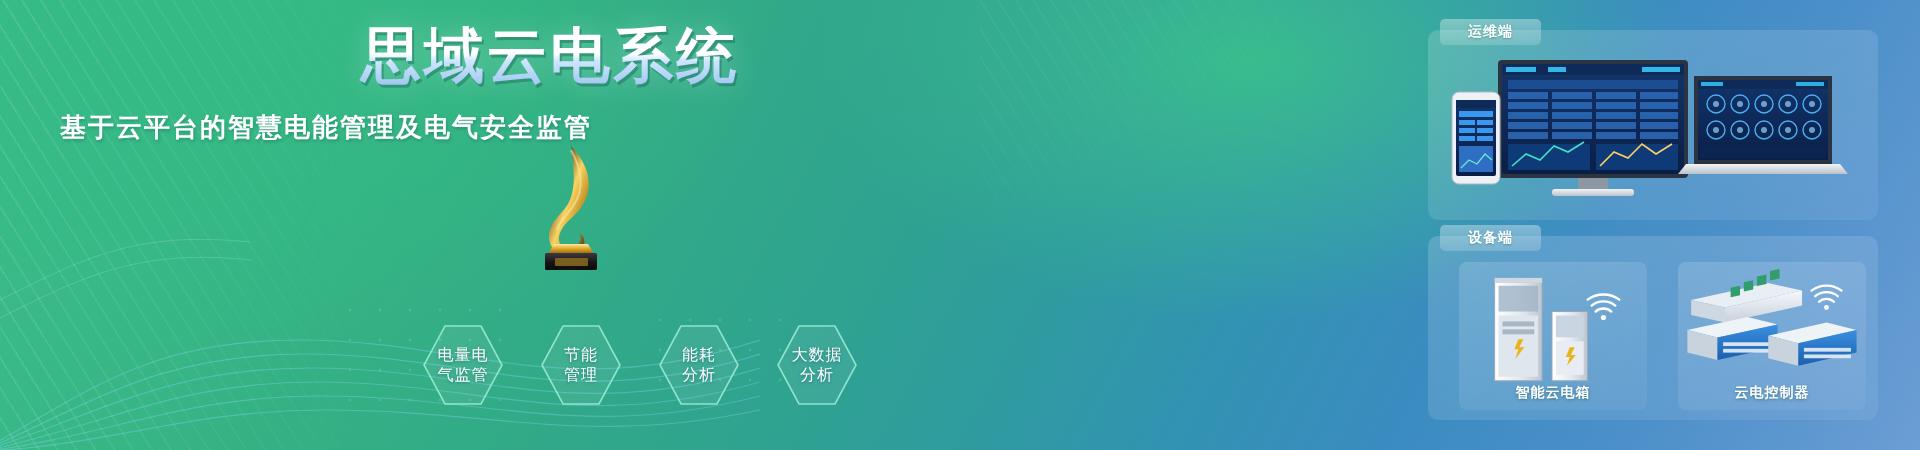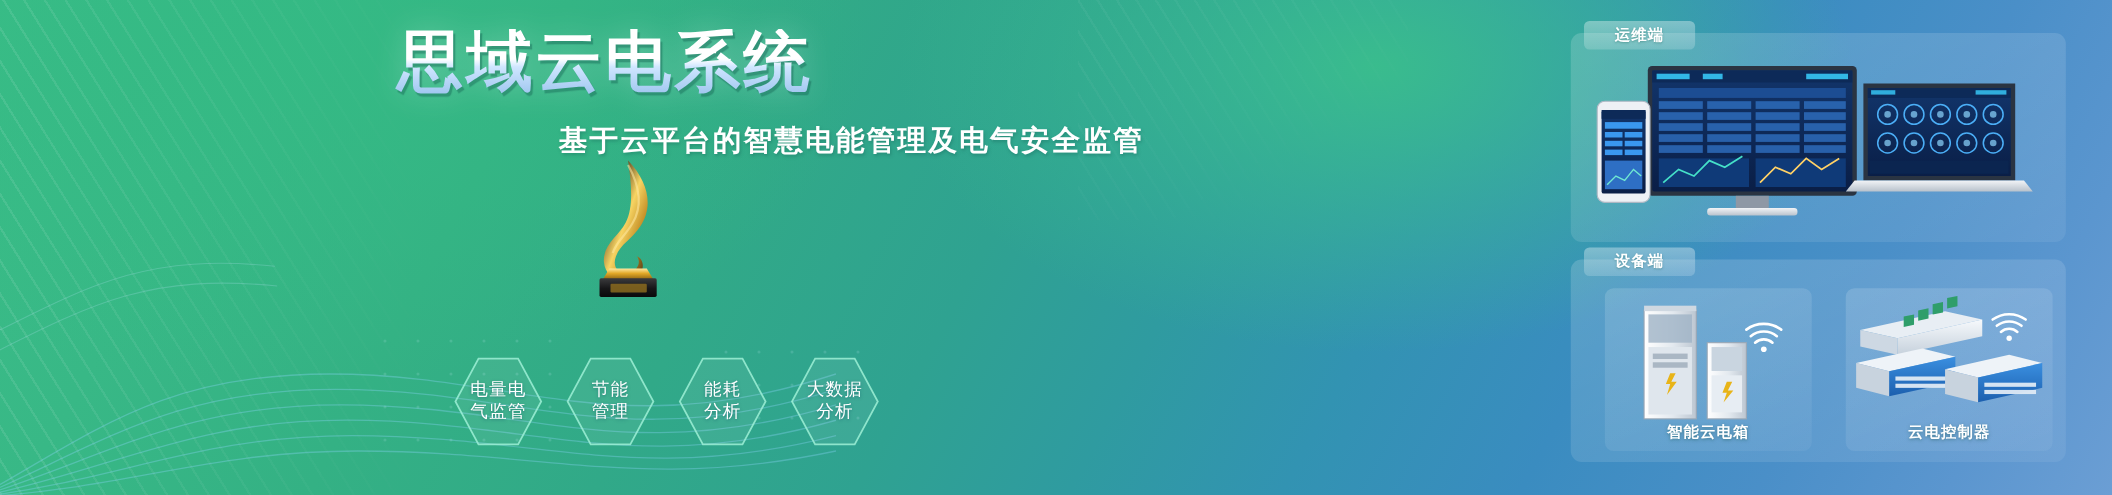--- a/index.html
+++ b/index.html
@@ -48,40 +48,40 @@
   .title {
     position:absolute; left:0; right:0; top:26px; text-align:center;
     font-size:60px; font-weight:bold; letter-spacing:3px; line-height:1;
     background:linear-gradient(180deg,#ffffff 0%,#ffffff 46%,#cfe6ff 58%,#9fc6ef 100%);
     -webkit-background-clip:text; background-clip:text; color:transparent;
     -webkit-text-fill-color:transparent;
     filter:drop-shadow(2px 3px 0 rgba(18,95,80,.40)) drop-shadow(0 0 14px rgba(255,255,255,.25));
     padding-left:60px;
   }
   .subtitle {
-    position:absolute; left:0; right:0; top:110px; text-align:right;
+    position:absolute; left:0; right:0; top:110px; text-align:left;
     font-size:26px; font-weight:bold; color:#ffffff; letter-spacing:2px;
     text-shadow:1px 2px 3px rgba(20,90,80,.35);
-    padding-left:88px;
+    padding-left:60px;
   }
 
   
   .award { position:absolute; left:516px; top:158px; width:400px; height:110px; }
   .award-text { position:absolute; left:118px; top:8px; }
   .award-line {
     font-size:31px; font-weight:bold; line-height:1.32; letter-spacing:2px;
     background:linear-gradient(180deg,#fff6c8 0%,#ffd75e 40%,#f5a524 72%,#ffe9a0 100%);
     -webkit-background-clip:text; background-clip:text;
     color:transparent; -webkit-text-fill-color:transparent;
     filter:drop-shadow(1px 2px 2px rgba(60,60,20,.35));
   }
   .trophy { position:absolute; left:0; top:-18px; width:110px; height:130px; }
 
   
-  .hexrow { position:absolute; left:410px; top:322px; display:flex; gap:16px; }
+  .hexrow { position:absolute; left:420px; top:322px; display:flex; gap:32px; }
   .hex {
     position:relative; width:86px; height:86px;
     display:flex; align-items:center; justify-content:center; text-align:center;
   }
   .hex svg { position:absolute; inset:0; width:86px; height:86px; }
   .hex span {
     position:relative; z-index:2; color:#ffffff; font-size:16px;
     font-weight:500; line-height:1.28; letter-spacing:1px;
     text-shadow:0 1px 3px rgba(10,60,90,.45);
   }

